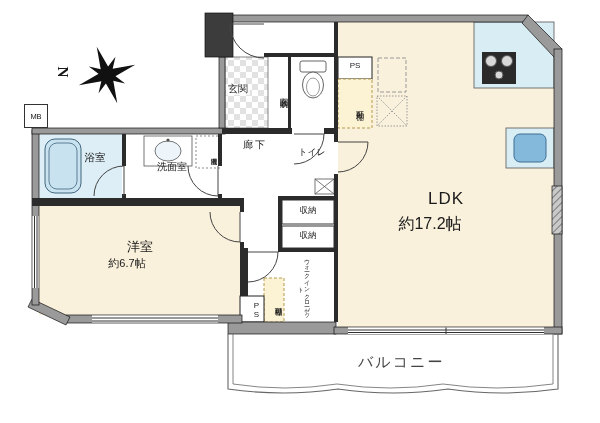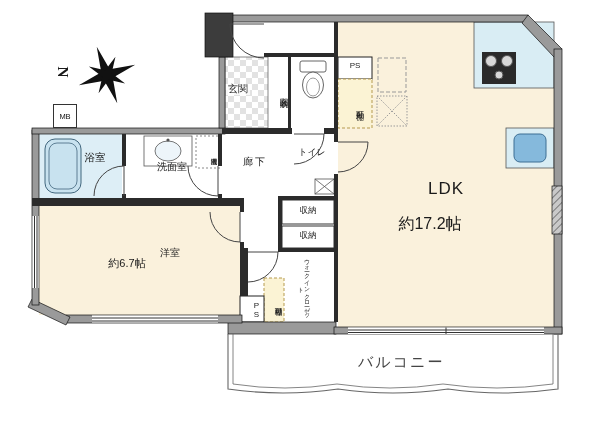--- a/index.html
+++ b/index.html
@@ -3,21 +3,21 @@
 <meta charset="utf-8">
 <style>
   html,body{margin:0;padding:0;background:#fff;}
   .plan{
     position:relative;width:600px;height:423px;background:#ffffff;overflow:hidden;
     font-family:"Liberation Sans","DejaVu Sans",sans-serif;color:#111;
   }
   .plan svg{position:absolute;left:0;top:0;}
   .lbl{position:absolute;line-height:1.05;text-align:center;color:#1a1a1a;white-space:nowrap;}
   .v{writing-mode:vertical-rl;text-orientation:upright;white-space:normal;letter-spacing:1px;}
-  .box{position:absolute;background:#fff;border:1px solid #333;display:flex;align-items:center;justify-content:center;margin-left:29px;}
+  .box{position:absolute;background:#fff;border:1px solid #333;display:flex;align-items:center;justify-content:center;}
   .north{font-family:"Liberation Serif","DejaVu Serif",serif;font-weight:bold;transform:rotate(90deg);}
 </style>
 </head>
 <body>
 
 <div class="plan">
 
   <svg width="600" height="423" viewBox="0 0 600 423">
     <defs>
       <pattern id="hatch" width="5" height="5" patternUnits="userSpaceOnUse" patternTransform="rotate(45)">
@@ -191,26 +191,26 @@
   <div class="lbl" style="left:138px;top:162px;width:68px;font-size:10px;">洗面室</div>
   <div class="lbl v" style="left:199px;top:139px;width:18px;height:28px;font-size:6.5px;letter-spacing:0;">洗濯機</div>
 
   <div class="lbl" style="left:226px;top:84px;width:24px;font-size:10px;background:rgba(255,255,255,0.75);">玄関</div>
   <div class="lbl v" style="left:269px;top:61px;width:18px;height:64px;font-size:8px;">玄関収納</div>
   <div class="lbl" style="left:289px;top:101px;width:46px;font-size:9px;margin-top:47px;">トイレ</div>
 
   <div class="lbl" style="left:338px;top:62px;width:34px;font-size:8px;">PS</div>
   <div class="lbl v" style="left:347px;top:85px;width:16px;height:40px;font-size:8px;">可動棚</div>
 
-  <div class="lbl" style="left:232px;top:157px;width:46px;font-size:10px;letter-spacing:2px;">廊下</div>
-
-  <div class="lbl" style="left:396px;top:180px;width:100px;font-size:17px;letter-spacing:1px;">LDK</div>
+  <div class="lbl" style="left:232px;top:140px;width:46px;font-size:10px;letter-spacing:2px;">廊下</div>
+
+  <div class="lbl" style="left:396px;top:190px;width:100px;font-size:17px;letter-spacing:1px;">LDK</div>
   <div class="lbl" style="left:378px;top:216px;width:104px;font-size:16px;">約17.2帖</div>
 
-  <div class="lbl" style="left:100px;top:248px;width:80px;font-size:10px;text-align:right;">洋室</div>
+  <div class="lbl" style="left:100px;top:240px;width:80px;font-size:13px;">洋室</div>
   <div class="lbl" style="left:84px;top:258px;width:86px;font-size:11px;">約6.7帖</div>
 
   <div class="lbl" style="left:284px;top:206px;width:48px;font-size:8.5px;">収納</div>
   <div class="lbl" style="left:284px;top:231px;width:48px;font-size:8.5px;">収納</div>
 
   <div class="lbl v" style="left:295px;top:252px;width:15px;height:68px;font-size:6px;letter-spacing:0;">ウォークインクローゼット</div>
   <div class="lbl v" style="left:267px;top:283px;width:15px;height:38px;font-size:7.5px;letter-spacing:0;">可動棚</div>
   <div class="lbl v" style="left:245px;top:299px;width:15px;height:22px;font-size:8px;letter-spacing:0;">PS</div>
 
   <div class="lbl" style="left:358px;top:354px;width:84px;font-size:15px;letter-spacing:2px;color:#444;">バルコニー</div>

